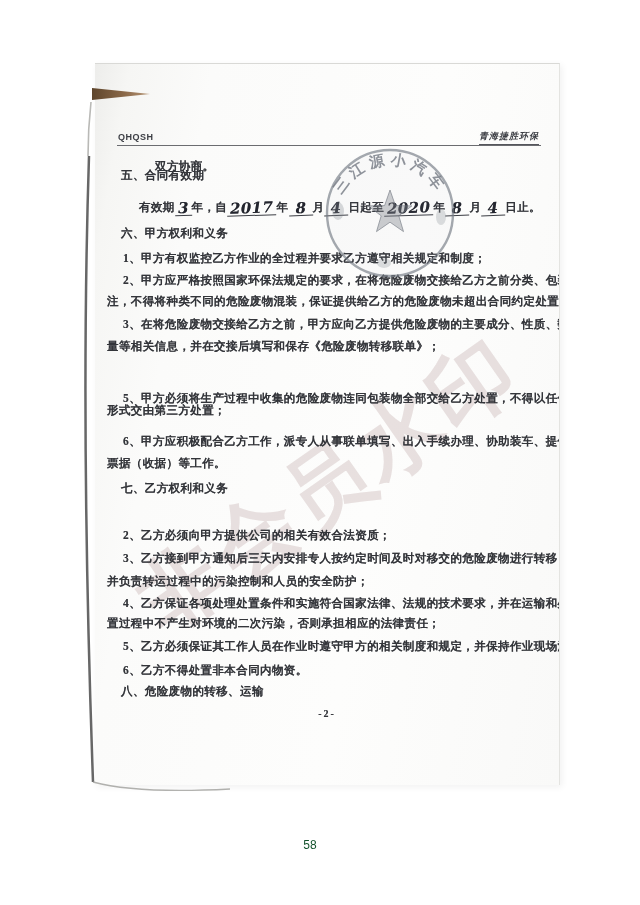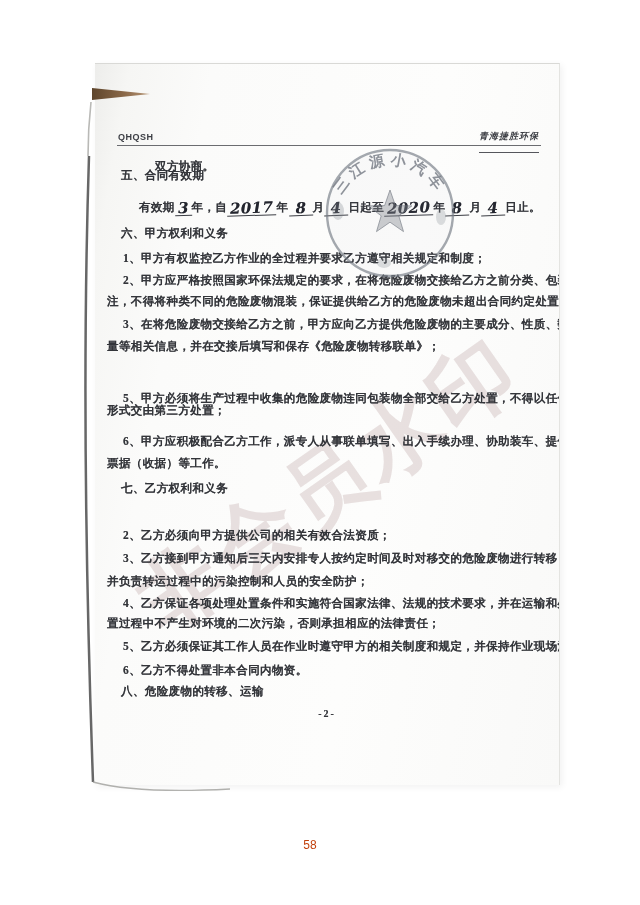--- a/index.html
+++ b/index.html
@@ -19,21 +19,21 @@
 
   
   .hdr-logo {
     position: absolute; left: 23px; top: 68px; font-size: 9px; 
     font-weight: 700; letter-spacing: 0.5px; color: #3c3e44;
     font-family: "Liberation Sans", sans-serif;
   }
   .hdr-company {
     position: absolute; right: 20px; top: 66px; font-size: 9px; font-style: italic;
     font-weight: 700; letter-spacing: 1px; color: #3c3e44;
-    border-bottom: 1px solid #55565c; padding-bottom: 9px;
+    border-bottom: 1px solid #55565c; padding-bottom: 1px;
   }
   .hdr-rule {
     position: absolute; left: 22px; top: 81px; width: 424px; height: 0;
     border-top: 1px solid #6b6c70;
   }
 
   
   .docline {
     position: absolute; white-space: nowrap; font-size: 11.5px; font-weight: 600;
     letter-spacing: 0.4px; color: #33353a; line-height: 14px;
@@ -68,21 +68,21 @@
 
   
   .seal { position: absolute; left: 225px; top: 81px; width: 140px; height: 138px; opacity: 0.88; }
 
   
   .edge-svg { position: absolute; left: 78px; top: 60px; width: 200px; height: 745px; pointer-events: none; }
 
   
   .viewer-pagenum {
     position: absolute; left: 0; top: 838px; width: 620px; text-align: center;
-    font-size: 12px; color: #c2410c; font-family: "Liberation Sans", sans-serif;
+    font-size: 12px; color: #14532d; font-family: "Liberation Sans", sans-serif;
   }
 </style>
 </head>
 <body>
 
 <div class="viewer">
 
   <div class="sheet">
 
     <div class="watermark">非会员水印</div>

